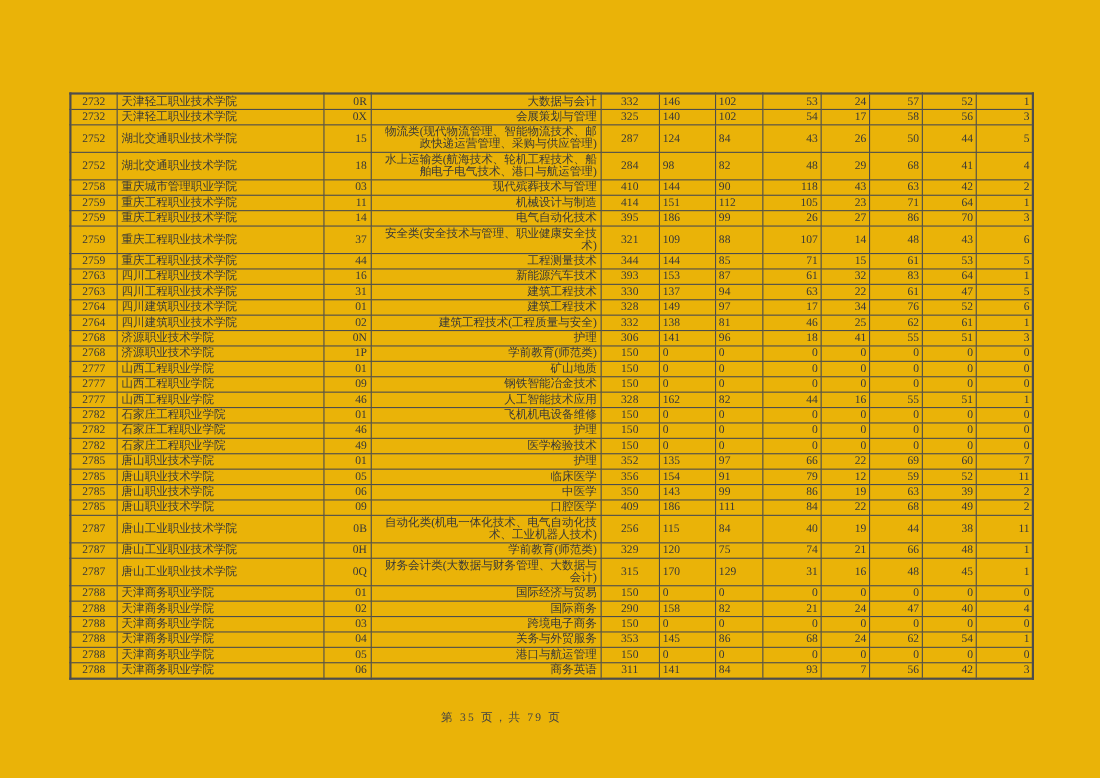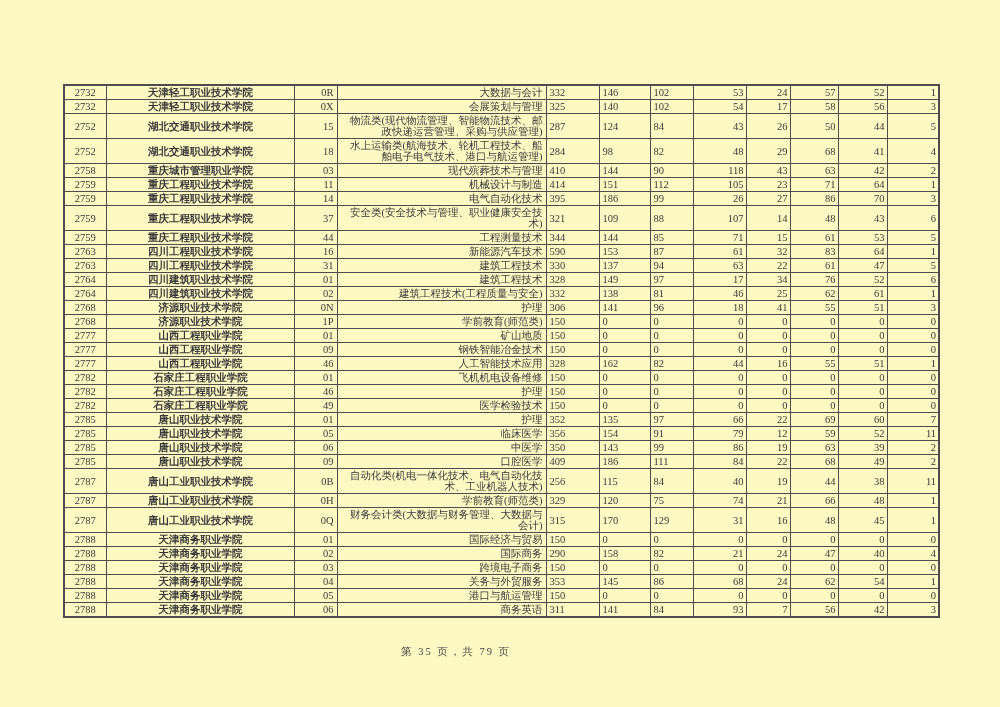--- a/index.html
+++ b/index.html
@@ -10,21 +10,21 @@
   body {
     width: 1000px;
     height: 707px;
     position: relative;
     font-family: "Liberation Serif", "DejaVu Serif", serif;
     color: #333333;
   }
   .sheet {
     position: absolute;
     inset: 0;
-    background: #fef9c3;
+    background: #eab308;
   }
   table.data-table {
     position: absolute;
     left: 63px;
     top: 84px;
     width: 874px;
     border-collapse: collapse;
     table-layout: fixed;
     border: 2px solid #4d4d4d;
   }
@@ -33,24 +33,24 @@
     font-size: 10.5px;
     line-height: 11px;
     padding: 1px 3px;
     vertical-align: middle;
     color: #383838;
     overflow: hidden;
     word-break: break-all;
   }
   
   table.data-table td:nth-child(1) { text-align: center; }
-  table.data-table td:nth-child(2) { text-align: center; padding-left: 4px; font-weight: bold; }
+  table.data-table td:nth-child(2) { text-align: left; padding-left: 4px; }
   table.data-table td:nth-child(3) { text-align: right; }
   table.data-table td:nth-child(4) { text-align: right; padding-left: 4px; }
-  table.data-table td:nth-child(5) { text-align: left; }
+  table.data-table td:nth-child(5) { text-align: center; }
   table.data-table td:nth-child(6),
   table.data-table td:nth-child(7) { text-align: left; }
   table.data-table td:nth-child(8),
   table.data-table td:nth-child(9),
   table.data-table td:nth-child(10),
   table.data-table td:nth-child(11),
   table.data-table td:nth-child(12) { text-align: right; padding-right: 2px; }
 
   .page-footer {
     position: absolute;
@@ -208,21 +208,21 @@
           <td>15</td>
           <td>61</td>
           <td>53</td>
           <td>5</td>
         </tr>
         <tr>
           <td>2763</td>
           <td>四川工程职业技术学院</td>
           <td>16</td>
           <td>新能源汽车技术</td>
-          <td>590</td>
+          <td>393</td>
           <td>153</td>
           <td>87</td>
           <td>61</td>
           <td>32</td>
           <td>83</td>
           <td>64</td>
           <td>1</td>
         </tr>
         <tr>
           <td>2763</td>

